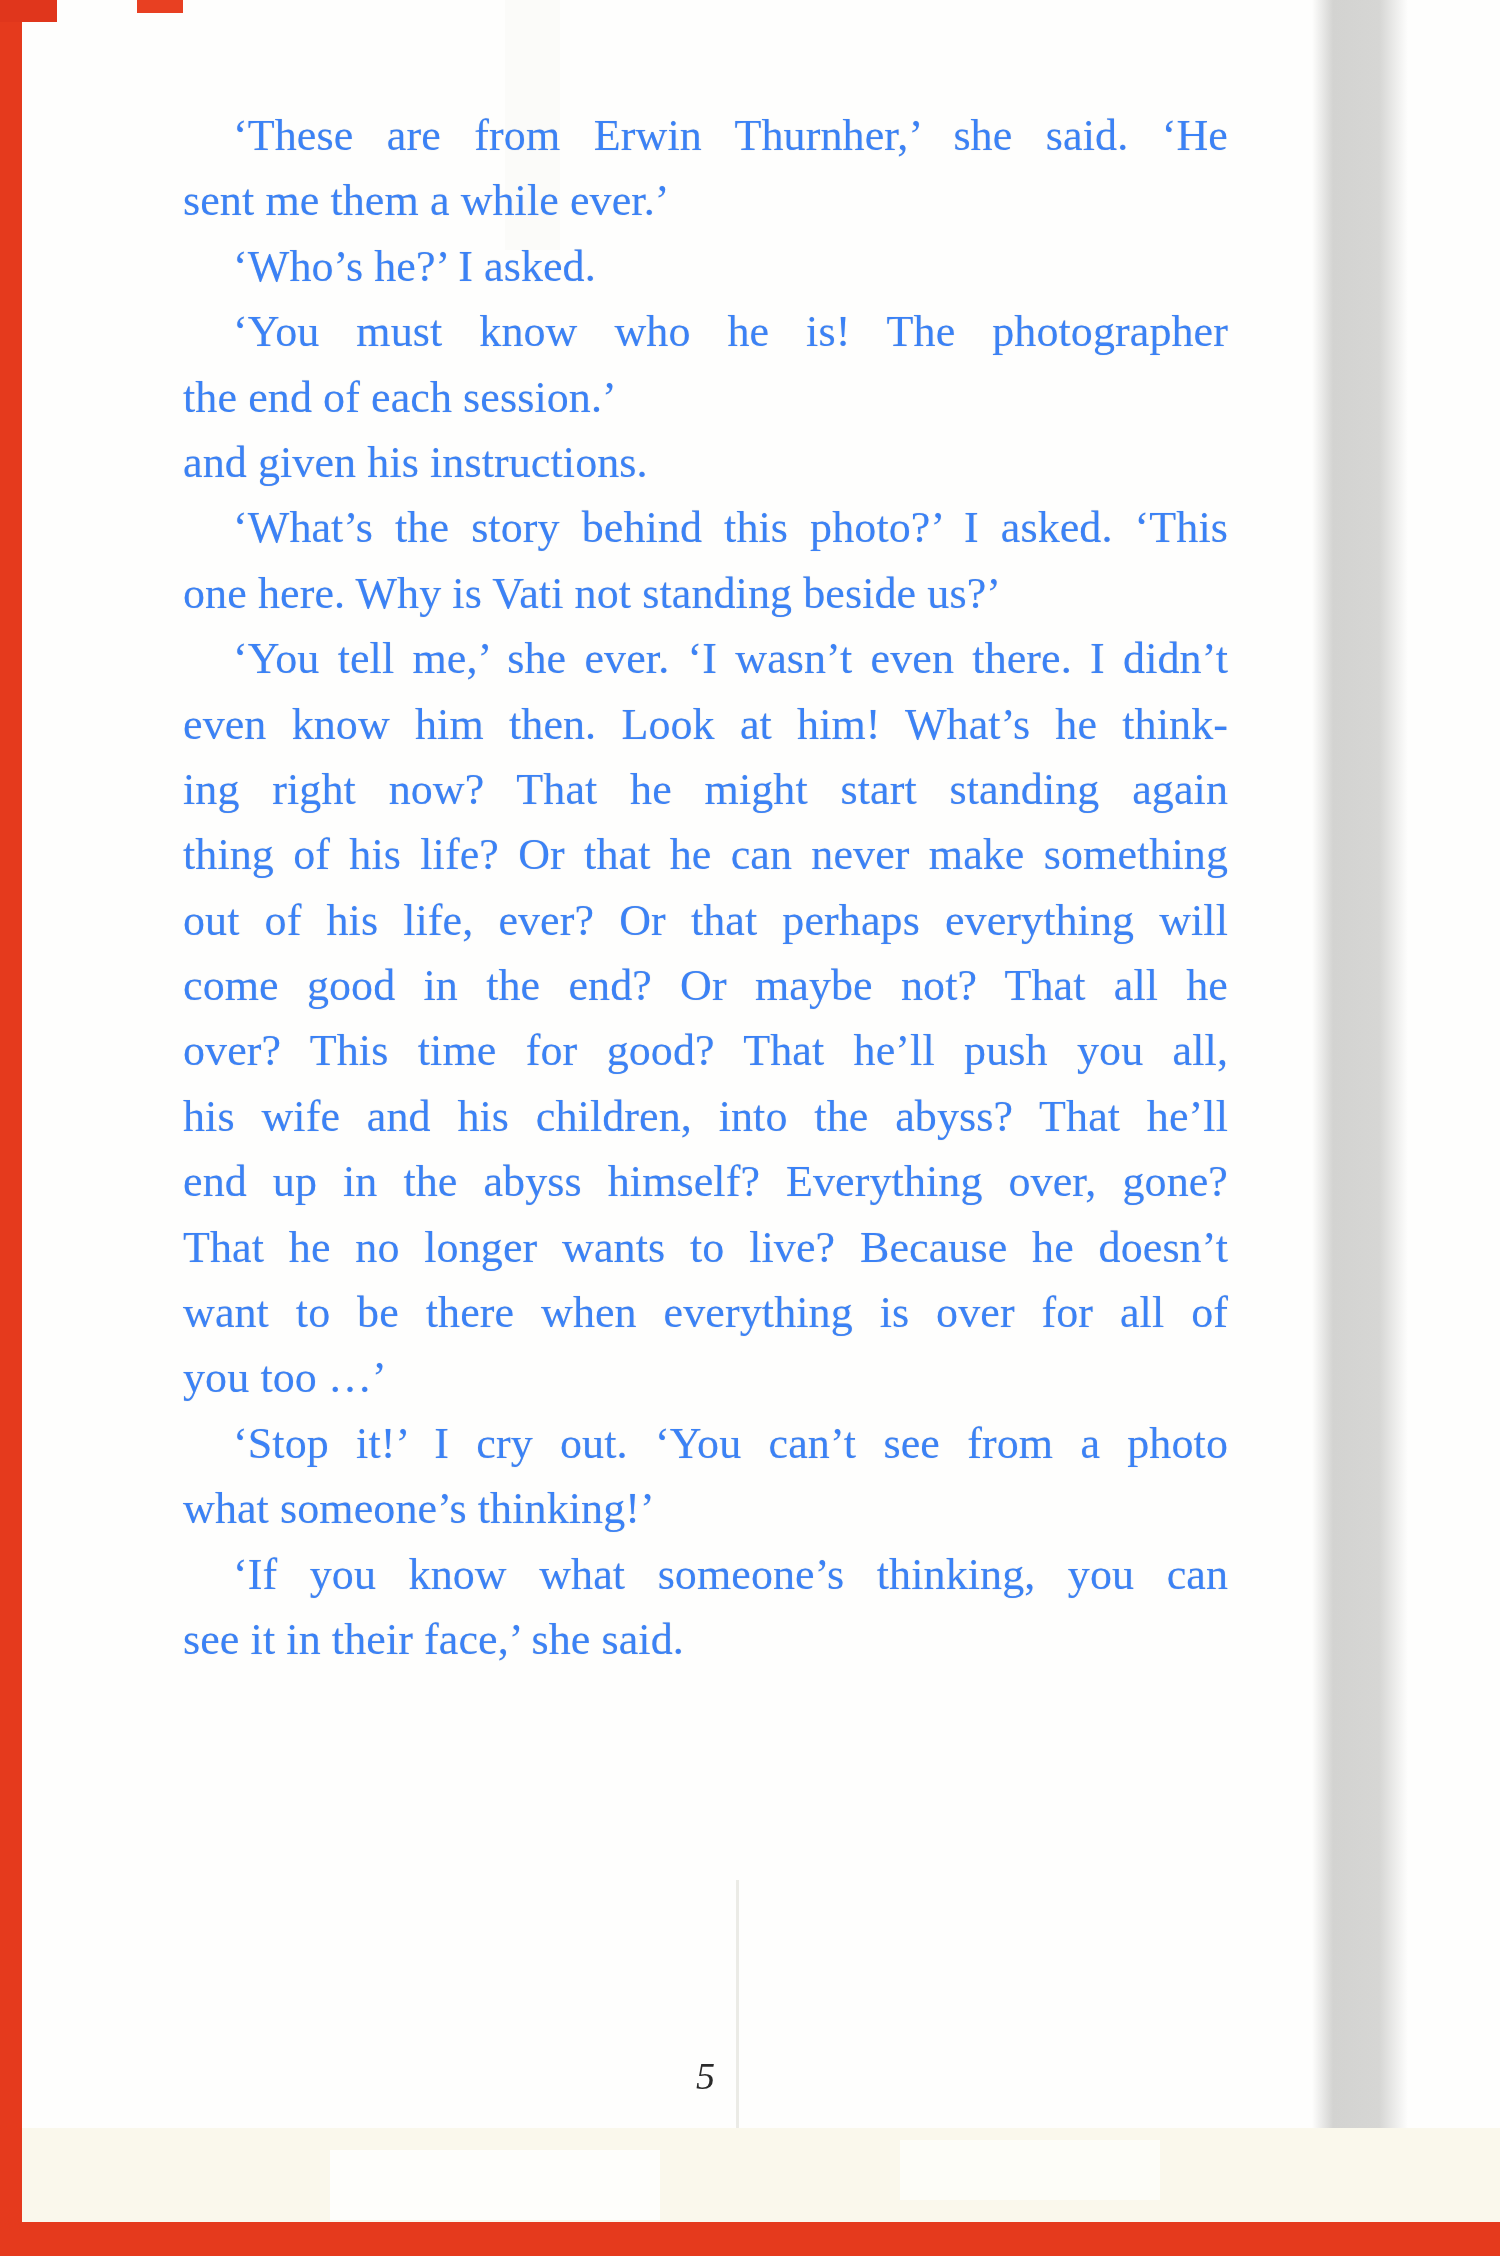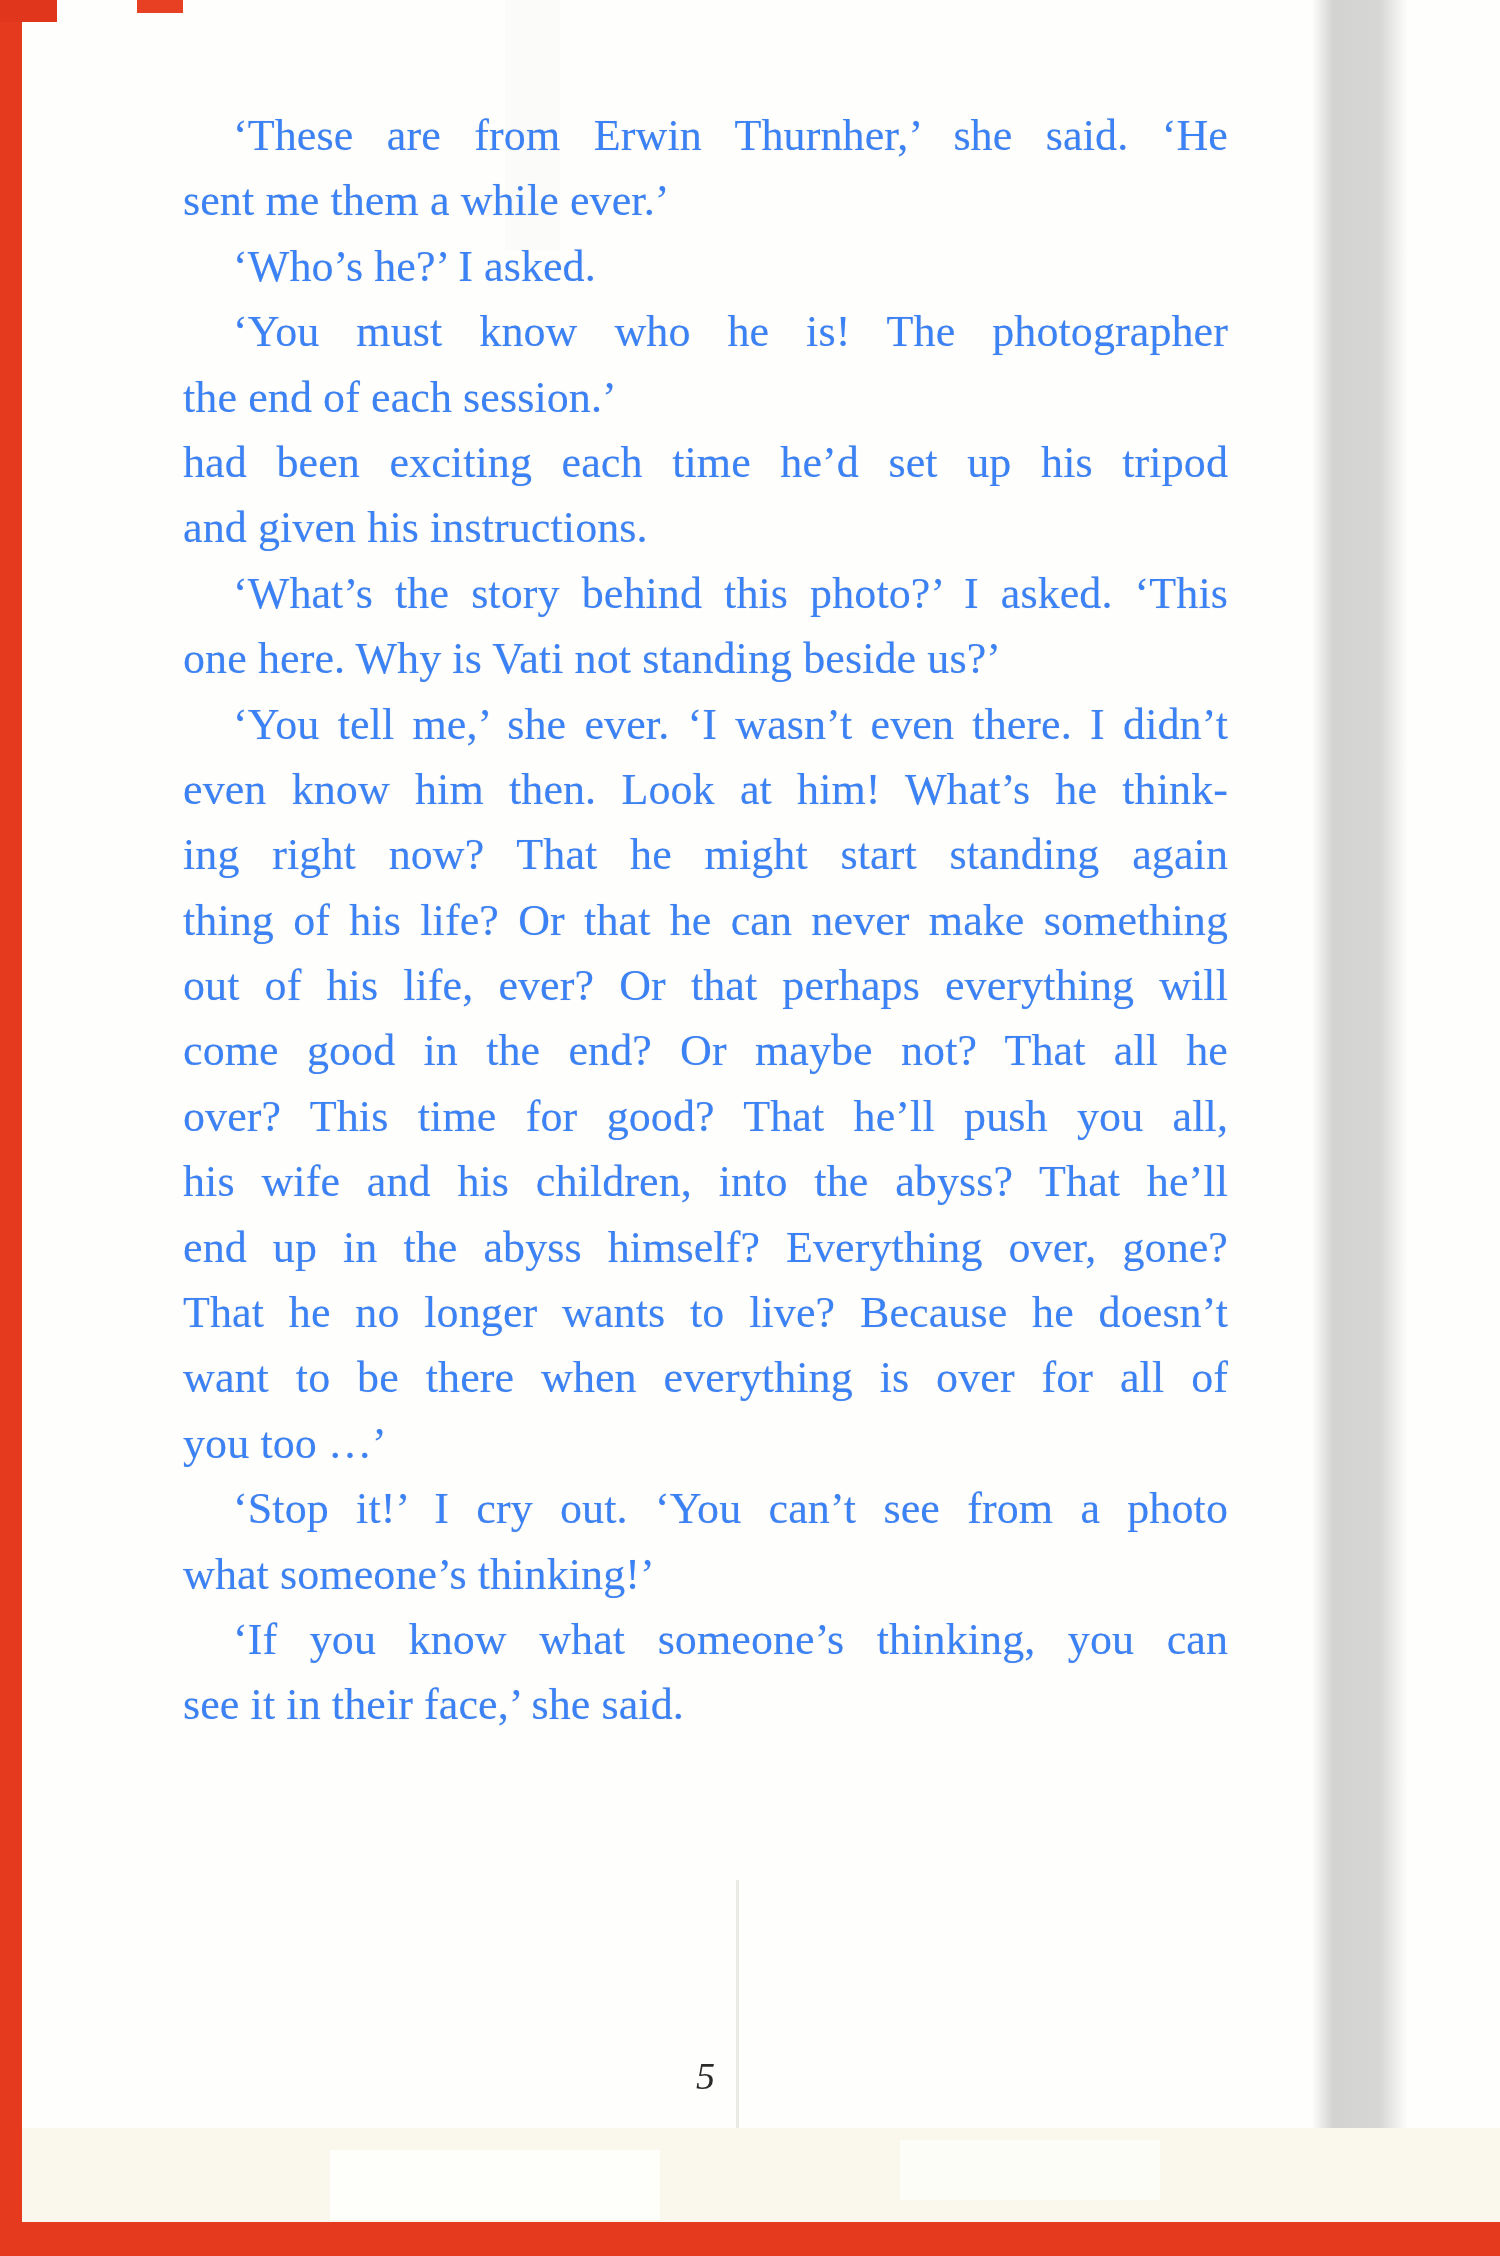--- a/index.html
+++ b/index.html
@@ -60,21 +60,20 @@
   <div class="deco stripe-bottom"></div>
   <div class="deco corner-patch"></div>
   <div class="deco top-patch"></div>
 
   <div class="textblock" id="textblock">
       <div class="line ind just">‘These are from Erwin Thurnher,’ she said. ‘He</div>
       <div class="line">sent me them a while ever.’</div>
       <div class="line ind">‘Who’s he?’ I asked.</div>
       <div class="line ind just">‘You must know who he is! The photographer</div>
       <div class="line">the end of each session.’</div>
-      <div class="line just">had been exciting each time he’d set up his tripod</div>
       <div class="line">and given his instructions.</div>
       <div class="line ind just">‘What’s the story behind this photo?’ I asked. ‘This</div>
       <div class="line">one here. Why is Vati not standing beside us?’</div>
       <div class="line ind just">‘You tell me,’ she ever. ‘I wasn’t even there. I didn’t</div>
       <div class="line just">even know him then. Look at him! What’s he think-</div>
       <div class="line just">ing right now? That he might start standing again</div>
       <div class="line just">thing of his life? Or that he can never make something</div>
       <div class="line just">out of his life, ever? Or that perhaps everything will</div>
       <div class="line just">come good in the end? Or maybe not? That all he</div>
       <div class="line just">over? This time for good? That he’ll push you all,</div>

